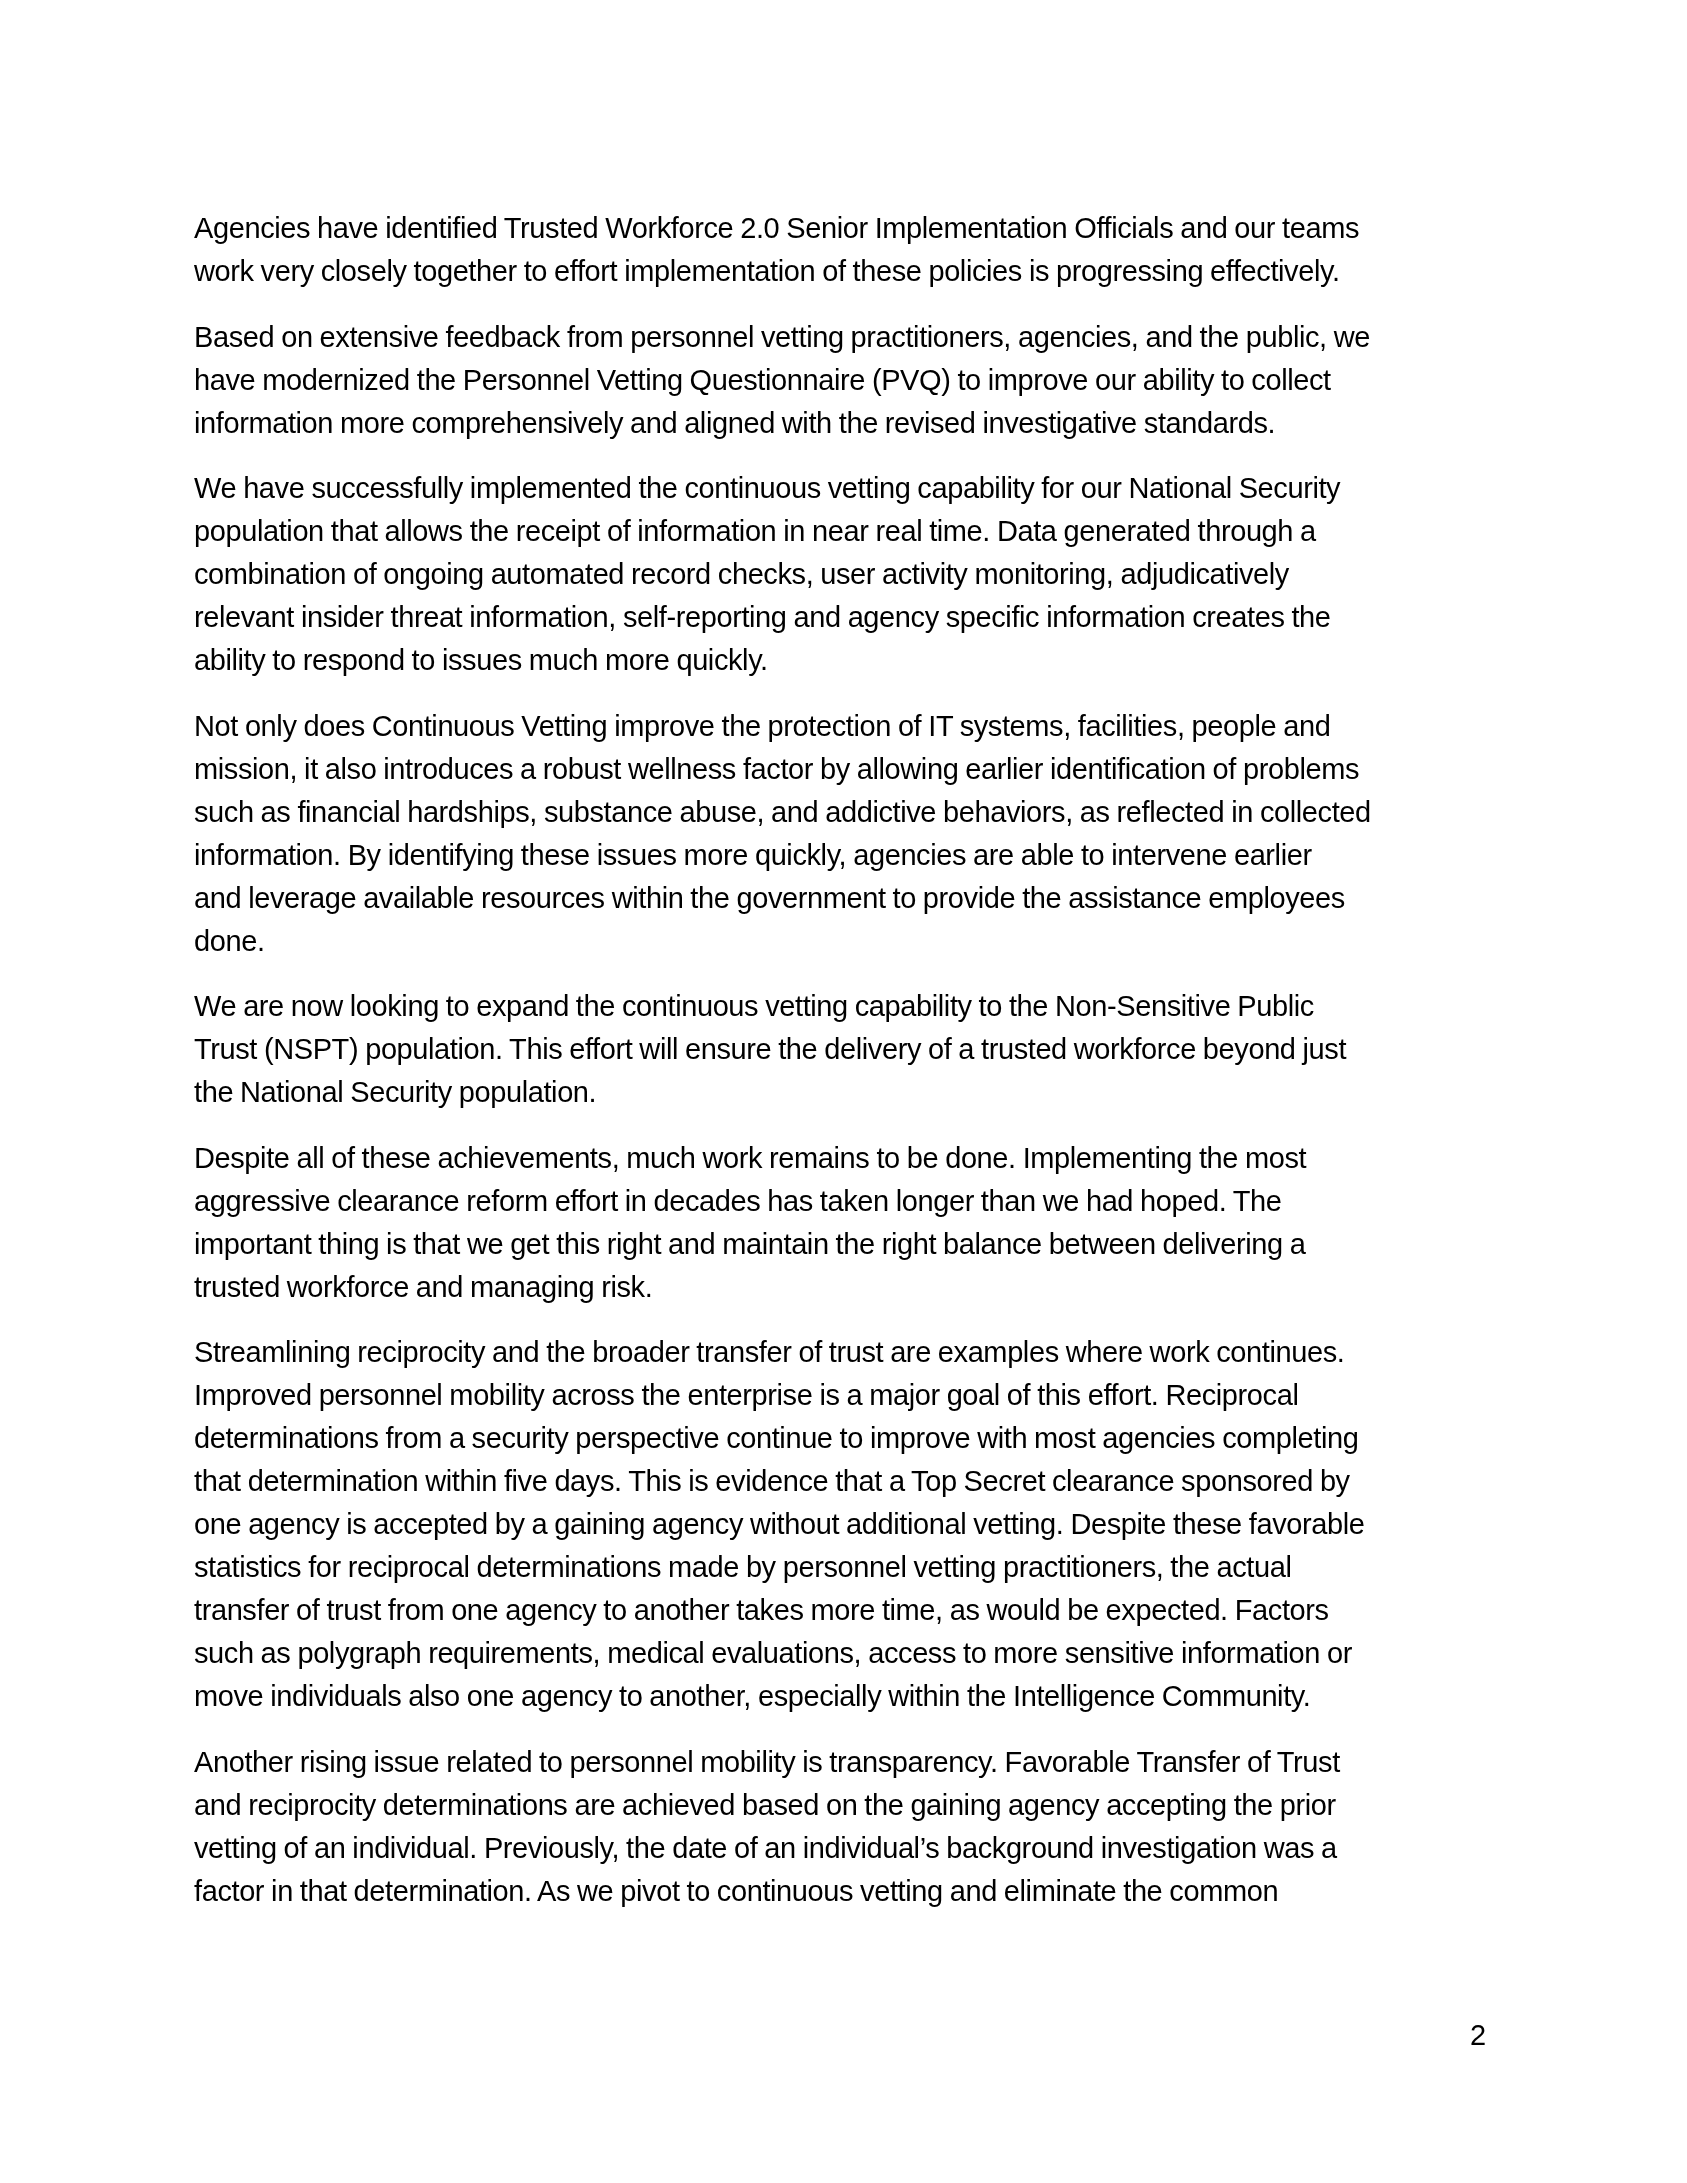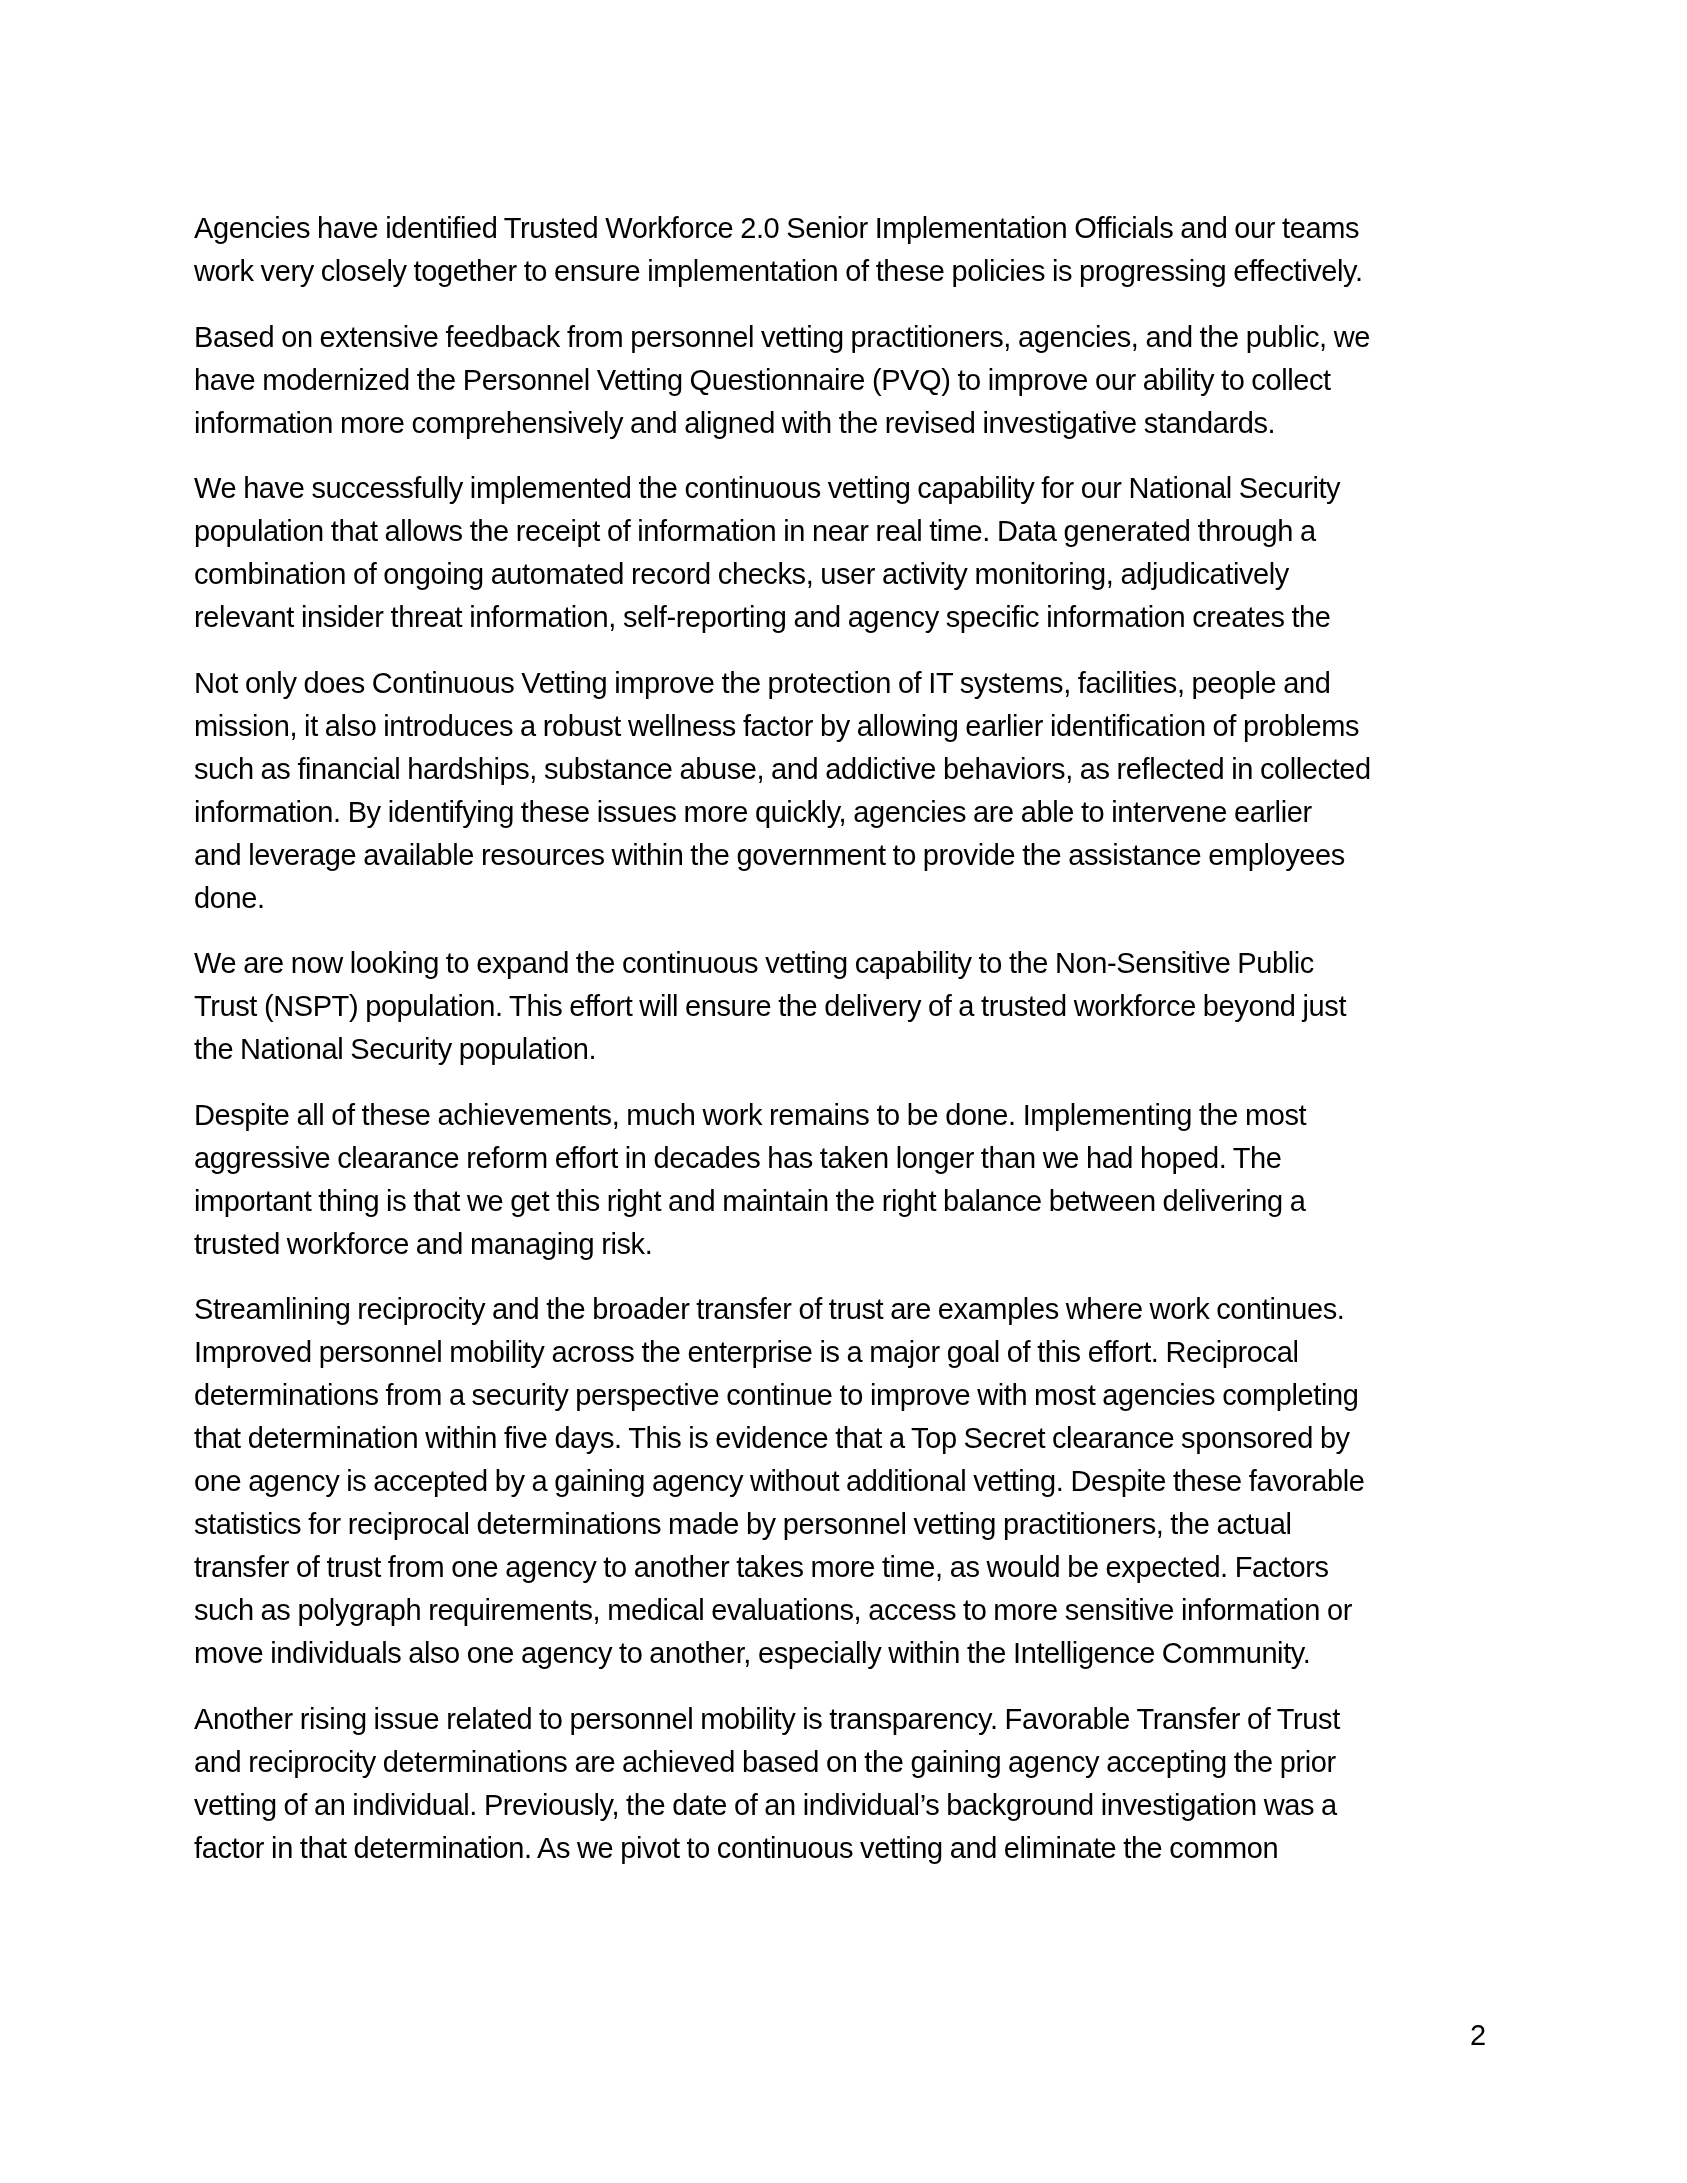--- a/index.html
+++ b/index.html
@@ -50,34 +50,35 @@
     }
   </style>
 </head>
 <body>
 
 <div class="page">
   <div class="content">
 
     <p class="para">
       <span class="line">Agencies have identified Trusted Workforce 2.0 Senior Implementation Officials and our teams</span>
-      <span class="line">work very closely together to ensure implementation of these policies is progressing effectively.</span>
+      <span class="line">work very closely together to effort implementation of these policies is progressing effectively.</span>
     </p>
 
     <p class="para">
       <span class="line">Based on extensive feedback from personnel vetting practitioners, agencies, and the public, we</span>
       <span class="line">have modernized the Personnel Vetting Questionnaire (PVQ) to improve our ability to collect</span>
       <span class="line">information more comprehensively and aligned with the revised investigative standards.</span>
     </p>
 
     <p class="para">
       <span class="line">We have successfully implemented the continuous vetting capability for our National Security</span>
       <span class="line">population that allows the receipt of information in near real time.  Data generated through a</span>
       <span class="line">combination of ongoing automated record checks, user activity monitoring, adjudicatively</span>
       <span class="line">relevant insider threat information, self-reporting and agency specific information creates the</span>
+      <span class="line">ability to respond to issues much more quickly.</span>
     </p>
 
     <p class="para">
       <span class="line">Not only does Continuous Vetting improve the protection of IT systems, facilities, people and</span>
       <span class="line">mission, it also introduces a robust wellness factor by allowing earlier identification of problems</span>
       <span class="line">such as financial hardships, substance abuse, and addictive behaviors, as reflected in collected</span>
       <span class="line">information.  By identifying these issues more quickly, agencies are able to intervene earlier</span>
       <span class="line">and leverage available resources within the government to provide the assistance employees</span>
       <span class="line">done.</span>
     </p>

